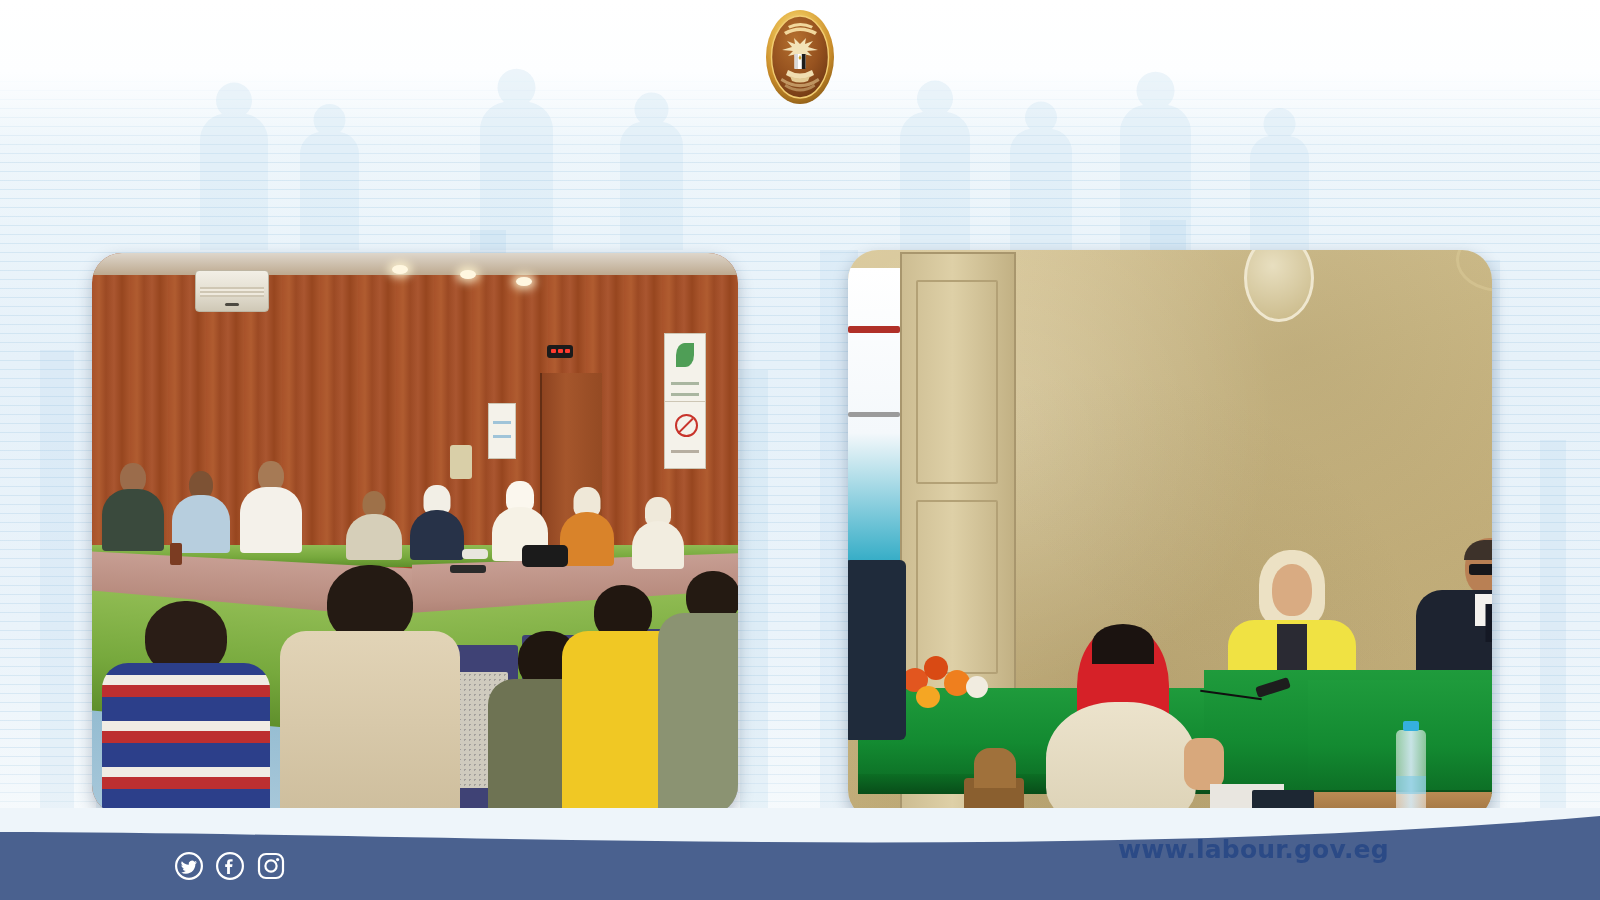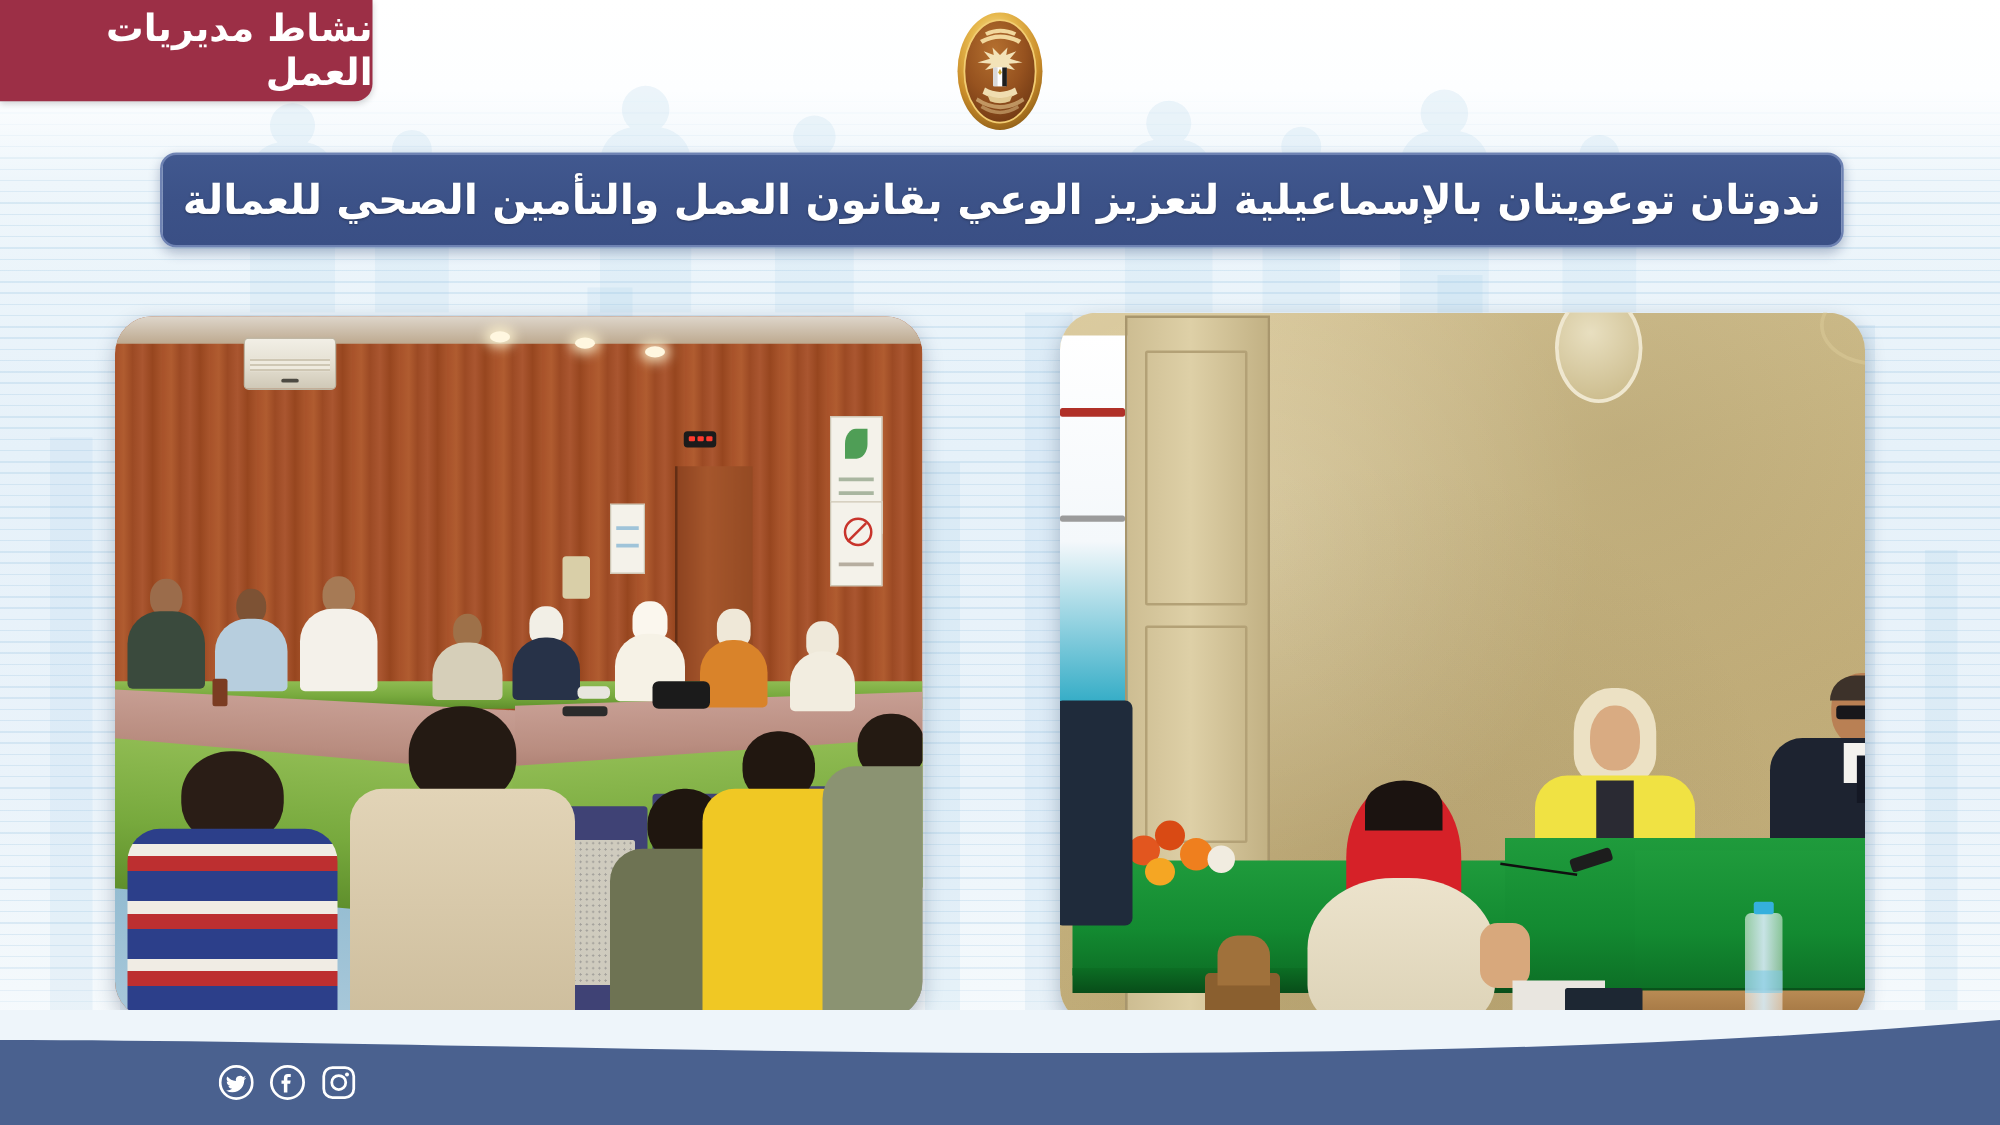--- a/index.html
+++ b/index.html
@@ -188,23 +188,20 @@
     <div class="bld l" style="left:1150px;width:36px;height:650px;"></div>
     <div class="bld" style="left:1230px;width:24px;height:400px;"></div>
     <div class="bld l" style="left:1300px;width:46px;height:590px;"></div>
     <div class="bld" style="left:1390px;width:28px;height:460px;"></div>
     <div class="bld l" style="left:1460px;width:40px;height:610px;"></div>
     <div class="bld" style="left:1540px;width:26px;height:430px;"></div>
   </div>
 
   <div class="bg-waves"></div>
 
-  <div class="ribbon ribbon-left">
-    <span>نشاط مديريات العمل</span>
-  </div>
 
 
   <div class="logo">
     <svg viewBox="0 0 104 104" width="104" height="104">
       <defs>
         <radialGradient id="goldring" cx="45%" cy="32%" r="72%">
           <stop offset="0%" stop-color="#fff4c9"></stop>
           <stop offset="42%" stop-color="#e7b94e"></stop>
           <stop offset="72%" stop-color="#c98c2a"></stop>
           <stop offset="100%" stop-color="#8a5a16"></stop>
@@ -235,23 +232,20 @@
         <path d="M42 72 q10 5 20 0 l-2 5 q-8 3 -16 0z" fill="#e3cb95"></path>
       </g>
 
       <g fill="#f6dfa4" opacity=".95">
         <path d="M34 74 q18 12 36 0 l1.6 2.8 q-19 13 -39 0z" opacity=".55"></path>
         <path d="M38 80 q14 9 28 0 l1.4 2.4 q-15 10 -31 0z" opacity=".45"></path>
       </g>
     </svg>
   </div>
 
-  <div class="headline">
-    <div class="headline-text">ندوتان توعويتان بالإسماعيلية لتعزيز الوعي بقانون العمل والتأمين الصحي للعمالة</div>
-  </div>
 
   <div class="photo photo-left">
     <div class="wood"></div>
     <div class="ceiling"></div>
     <div class="spot" style="left:300px;top:12px;"></div>
     <div class="spot" style="left:368px;top:17px;"></div>
     <div class="spot" style="left:424px;top:24px;"></div>
 
     <div class="ac" style="left:103px;top:17px;width:72px;height:40px;">
       <div class="ac-vent"></div>
@@ -464,15 +458,16 @@
         </svg>
       </a>
       <a class="soc" href="#" aria-label="Twitter">
         <svg viewBox="0 0 28 28" width="28" height="28">
           <circle cx="14" cy="14" r="12.9" fill="none" stroke="#ffffff" stroke-width="2.2"></circle>
           <path d="M22 10.2c-.6.27-1.25.45-1.93.53.7-.42 1.23-1.08 1.48-1.87-.65.39-1.37.67-2.13.82a3.33 3.33 0 0 0-5.67 3.04 9.45 9.45 0 0 1-6.86-3.48 3.33 3.33 0 0 0 1.03 4.45c-.54-.02-1.05-.17-1.5-.41v.04c0 1.61 1.15 2.96 2.67 3.27-.47.13-.97.15-1.46.06a3.34 3.34 0 0 0 3.11 2.31 6.69 6.69 0 0 1-4.93 1.38 9.42 9.42 0 0 0 5.1 1.5c6.12 0 9.47-5.07 9.47-9.47v-.43A6.7 6.7 0 0 0 22 10.2z" fill="#ffffff"></path>
         </svg>
       </a>
     </div>
 
+    <div class="site">www.labour.gov.eg</div>
   </div>
 
 </div>
 
 </body></html>

